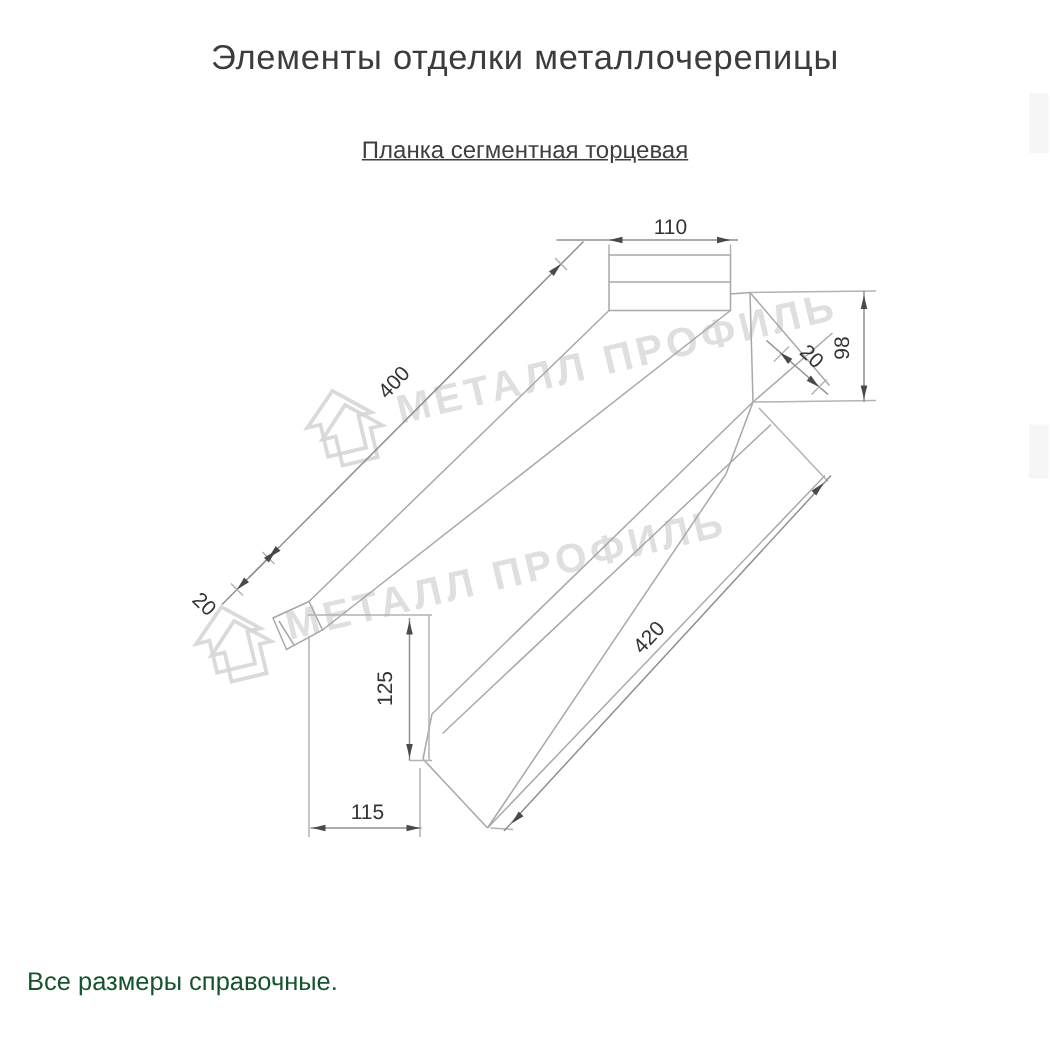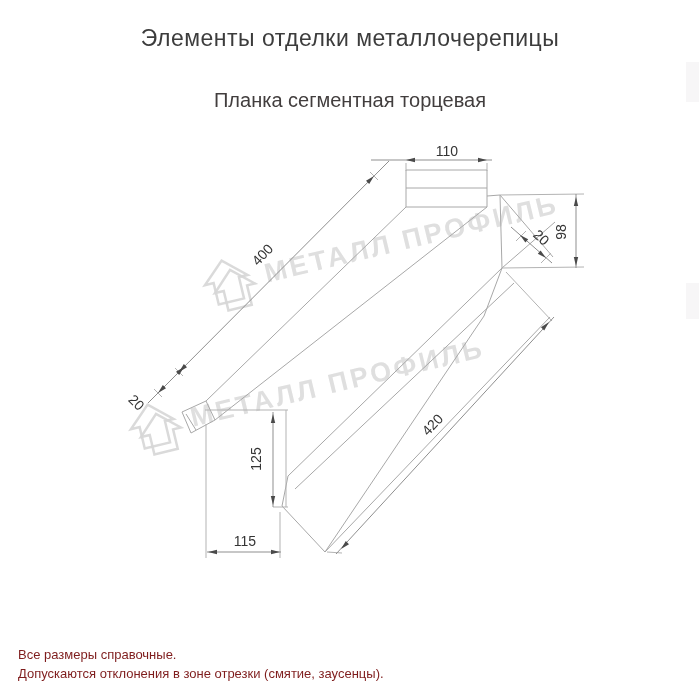--- a/index.html
+++ b/index.html
@@ -1,23 +1,23 @@
 <!DOCTYPE html>
 <html><head>
 <meta charset="utf-8">
 <style>
   html,body{margin:0;padding:0;background:#ffffff;}
   .page{position:relative;width:700px;height:700px;background:#fff;overflow:hidden;
         font-family:"Liberation Sans", sans-serif;}
   .title{position:absolute;top:25px;left:0;width:700px;text-align:center;
          font-size:23px;font-weight:400;color:#3c3c3c;letter-spacing:0.5px;}
   .subtitle{position:absolute;top:91px;left:0;width:700px;text-align:center;
-            font-size:20px;line-height:19px;color:#423e3e;}
+            font-size:16px;line-height:19px;color:#423e3e;text-decoration:underline;}
   .footer{position:absolute;top:645px;left:18px;width:660px;
-          font-size:13px;line-height:19px;color:#7f1d1d;}
+          font-size:17px;line-height:19px;color:#14532d;}
   svg text.dim{font-family:"Liberation Sans", sans-serif;font-size:14px;fill:#343434;}
   svg .wmtext{font-family:"Liberation Sans", sans-serif;font-size:27px;font-weight:700;
               letter-spacing:3px;fill:#dadada;opacity:0.85;}
   svg .outline{stroke:#a8a8a8;stroke-width:1;fill:none;}
   svg .dimline{stroke:#8f8f8f;stroke-width:1;fill:none;}
   svg .extline{stroke:#b3b3b3;stroke-width:1;fill:none;}
   svg .arrow{fill:#4a4a4a;stroke:none;}
   svg .wmshape{stroke:#d6d6d6;stroke-width:2.5;fill:none;opacity:0.9;}
   .edge-artifact{position:absolute;width:13px;background:#f1f0f1;opacity:0.6;}
 </style>
@@ -140,16 +140,15 @@
   <div class="edge-artifact" style="left:686px;top:283px;height:36px;"></div>
 
   <div class="title">Элементы отделки металлочерепицы</div>
 
   <div class="subtitle">
     <div>Планка сегментная торцевая</div>
   </div>
 
   <div class="footer">
     <div>Все размеры справочные.</div>
-    <div>Допускаются отклонения в зоне отрезки (смятие, заусенцы).</div>
   </div>
 
 </div>
 
 </body></html>

